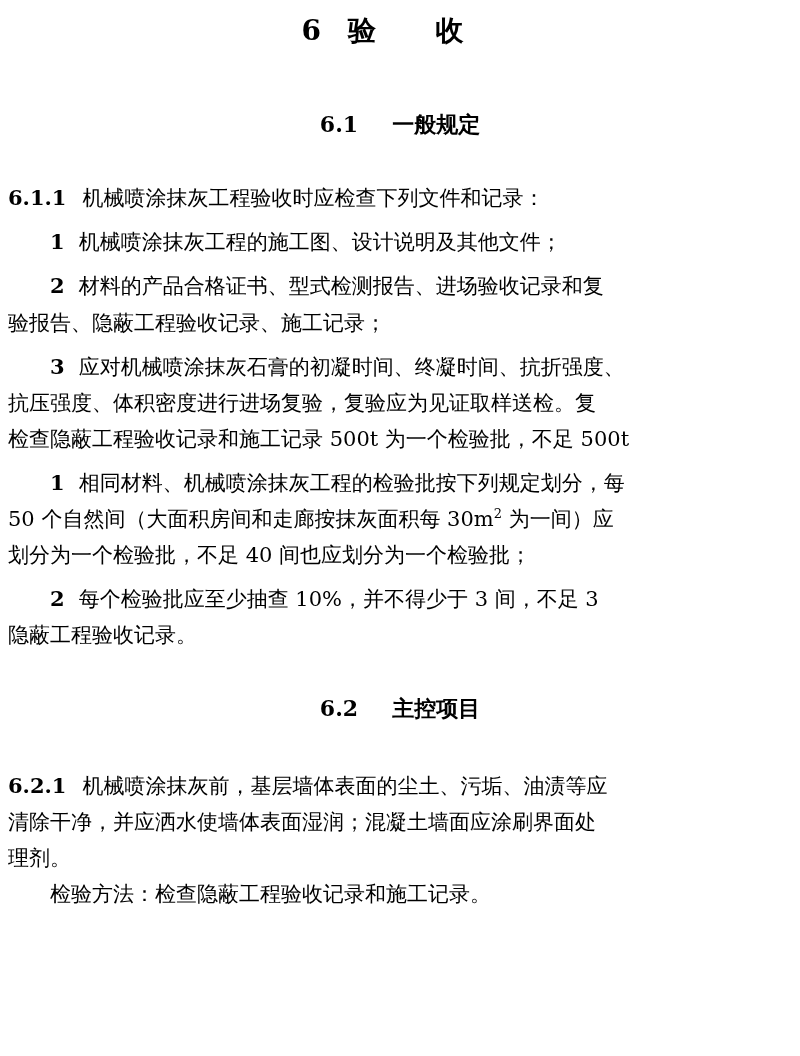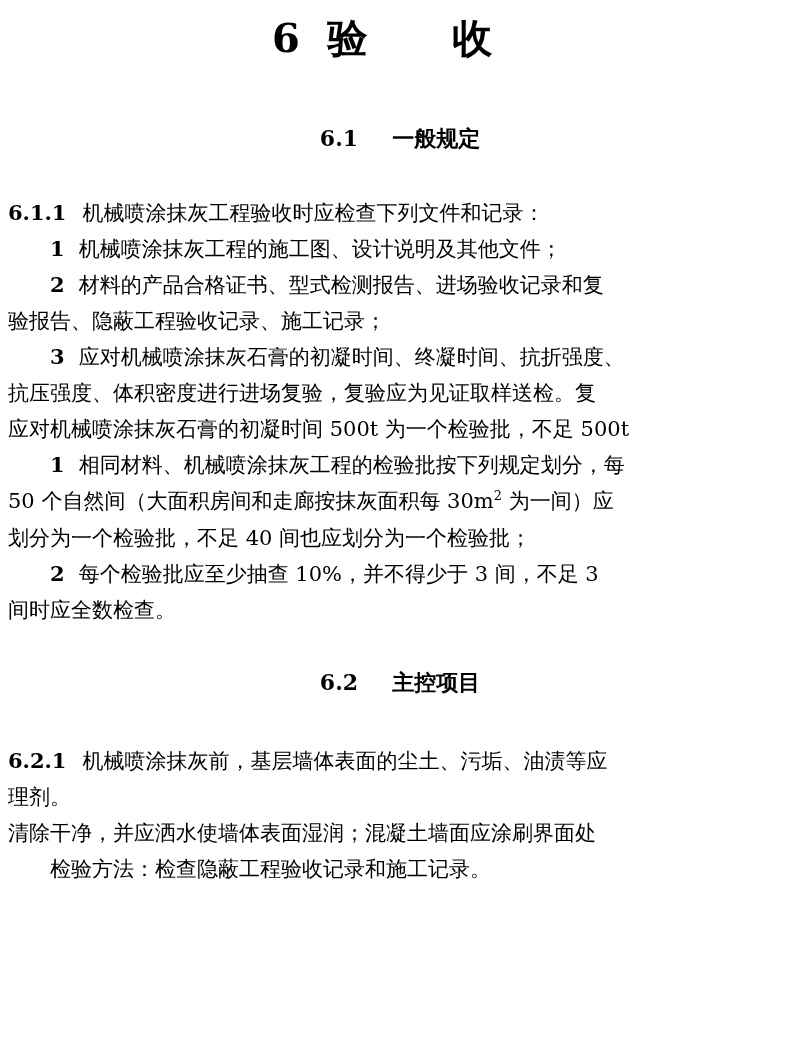--- a/index.html
+++ b/index.html
@@ -16,21 +16,21 @@
   }
   .page {
     width: 800px;
     height: 1056px;
     box-sizing: border-box;
     padding: 0 8px;
     position: relative;
   }
   .chapter-title {
     text-align: center;
-    font-size: 40px;
+    font-size: 28px;
     font-weight: bold;
     letter-spacing: 0.04em;
     margin: 14px 0 0 0;
     line-height: 1.2;
   }
   .chapter-title .num {
     margin-right: 26px;
   }
   .chapter-title .ch1 {
     margin-right: 34px;
@@ -59,20 +59,21 @@
   }
   .clause {
     text-indent: 0;
   }
   .clause .cn {
     font-weight: bold;
     margin-right: 16px;
   }
   .item {
     text-indent: 2em;
+    margin-top: 8px;
   }
   .item .inum {
     font-weight: bold;
     margin-right: 14px;
   }
   .cont {
     text-indent: 0;
   }
   .indent-1 {
     text-indent: 2em;
@@ -110,42 +111,42 @@
 
   <p class="item">
     <span class="inum">2</span><span>材料的产品合格证书、型式检测报告、进场验收记录和复</span>
   </p>
   <p class="cont">验报告、隐蔽工程验收记录、施工记录；</p>
 
   <p class="item">
     <span class="inum">3</span><span>应对机械喷涂抹灰石膏的初凝时间、终凝时间、抗折强度、</span>
   </p>
   <p class="cont">抗压强度、体积密度进行进场复验，复验应为见证取样送检。复</p>
-  <p class="cont">应对机械喷涂抹灰石膏的初凝时间 500t 为一个检验批，不足 500t</p>
+  <p class="cont">检查隐蔽工程验收记录和施工记录 500t 为一个检验批，不足 500t</p>
 
 
   <p class="item">
     <span class="inum">1</span><span>相同材料、机械喷涂抹灰工程的检验批按下列规定划分，每</span>
   </p>
   <p class="cont"><span>50 个自然间（大面积房间和走廊按抹灰面积每 30m</span><sup>2</sup><span> 为一间）应</span></p>
   <p class="cont">划分为一个检验批，不足 40 间也应划分为一个检验批；</p>
 
   <p class="item">
     <span class="inum">2</span><span>每个检验批应至少抽查 10%，并不得少于 3 间，不足 3</span>
   </p>
-  <p class="cont">间时应全数检查。</p>
+  <p class="cont">隐蔽工程验收记录。</p>
 
   <div class="sp-before-sec2"></div>
 
   <h2 class="section-title">
     <span class="sn">6.2</span><span>主控项目</span>
   </h2>
 
   <div class="sp-after-sec2"></div>
 
   <p class="clause">
     <span class="cn">6.2.1</span><span>机械喷涂抹灰前，基层墙体表面的尘土、污垢、油渍等应</span>
   </p>
+  <p class="cont">清除干净，并应洒水使墙体表面湿润；混凝土墙面应涂刷界面处</p>
   <p class="cont">理剂。</p>
-  <p class="cont">清除干净，并应洒水使墙体表面湿润；混凝土墙面应涂刷界面处</p>
   <p class="indent-1">检验方法：检查隐蔽工程验收记录和施工记录。</p>
 
 </div>
 
 </body></html>

